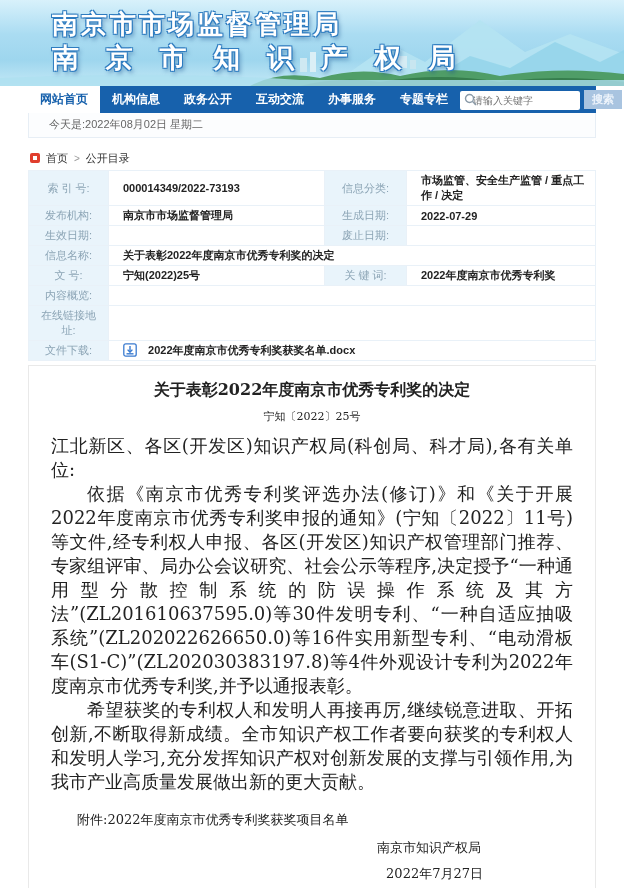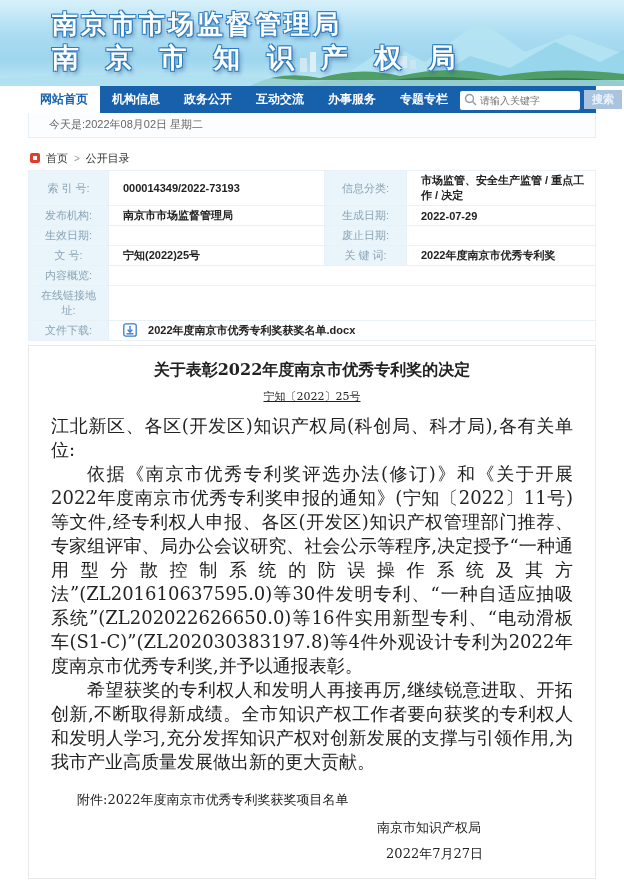--- a/index.html
+++ b/index.html
@@ -21,21 +21,21 @@
   .org-line1 { font-size:26px; letter-spacing:3px; }
   .org-line2 { font-size:27px; letter-spacing:10px; }
   
   .wrapper { margin:0 28px; }
   
   .navbar { height:27px; background:#1761ac; display:flex; align-items:stretch; }
   .nav-item { padding:0 12px; line-height:27px; font-size:12px; font-weight:bold; color:#fff; cursor:pointer; white-space:nowrap; }
   .nav-item.active { background:#fff; color:#1761ac; }
   .nav-search { margin-left:auto; display:flex; align-items:center; gap:4px; padding-right:5px; }
   .search-box { position:relative; }
-  .search-box input { width:120px; height:19px; border:none; border-radius:2px; font-size:10px; padding:0 4px 0 20px; color:#555; outline:none; }
+  .search-box input { width:120px; height:19px; border:none; border-radius:2px; font-size:10px; padding:0 4px 0 13px; color:#555; outline:none; }
   .search-box .mag { position:absolute; left:4px; top:3px; }
   .search-btn { width:38px; height:19px; border:none; border-radius:0; background:#a9c4e0; color:#eef4fb; font-size:11px; cursor:pointer; font-weight:bold; }
   
   .datebar { height:25px; line-height:23px; background:#fcfdfe; border:1px solid #e7eef5; border-top:none; font-size:11px; color:#666; padding-left:20px; }
   
   .breadcrumb { margin:12px 0 0 2px; height:16px; display:flex; align-items:center; gap:6px; font-size:11px; color:#333; }
   .crumb-icon { width:10px; height:10px; background:#e03e2d; border-radius:2px; position:relative; }
   .crumb-icon::after { content:""; position:absolute; left:3px; top:3px; width:4px; height:4px; background:#fff; }
   .crumb-sep { color:#999; font-size:10px; }
   .crumb-link { cursor:pointer; }
@@ -43,21 +43,21 @@
   .meta-table { width:100%; border-collapse:collapse; margin-top:4px; font-size:11px; table-layout:fixed; }
   .meta-table td { border:1px solid #e9f1f8; padding:2px 6px; height:18px; vertical-align:middle; }
   .meta-table td.lbl { background:#e9f4fb; color:#8ba4b5; text-align:center; }
   .meta-table td.val { color:#222; font-weight:bold; padding-left:14px; }
   .dl-icon { display:inline-block; vertical-align:-3px; margin-right:8px; }
   .dl-file { font-weight:bold; color:#222; cursor:pointer; }
   
   .doc-box { border:1px solid #e9e9e9; margin-top:4px; padding:10px 22px 12px;
     font-family:"DejaVu Serif","Liberation Serif",serif; color:#222; }
   .doc-title { text-align:center; font-size:16px; font-weight:bold; margin-top:4px; }
-  .doc-number { text-align:center; font-size:11px; margin-top:8px;text-decoration:underline; }
+  .doc-number { text-align:center; font-size:11px; margin-top:8px; }
   .doc-body { margin-top:10px; font-size:18px; line-height:24px; text-align:justify; }
   .doc-body p.indent { text-indent:2em; }
   .doc-attach { font-size:13px; line-height:24px; text-indent:2em; margin-top:14px; }
   .doc-signer { font-size:13px; line-height:24px; text-align:right; padding-right:92px; margin-top:4px; }
   .doc-date { font-size:13px; line-height:24px; text-align:right; padding-right:90px; margin-top:2px; }
   
   .big-title { font-family:Liberation Serif, serif; font-weight:bold;
     font-size:30px; text-align:center; margin-top:8px; color:#000; letter-spacing:0.5px; }
   .section-title { text-align:center; font-size:19px; font-weight:bold; margin-top:8px; color:#000; }
 </style>
@@ -132,20 +132,24 @@
       <td class="lbl">生成日期:</td>
       <td class="val">2022-07-29</td>
     </tr>
     <tr>
       <td class="lbl">生效日期:</td>
       <td class="val"></td>
       <td class="lbl">废止日期:</td>
       <td class="val"></td>
     </tr>
     <tr>
+      <td class="lbl">信息名称:</td>
+      <td class="val" colspan="3">关于表彰2022年度南京市优秀专利奖的决定</td>
+    </tr>
+    <tr>
       <td class="lbl">文  号:</td>
       <td class="val">宁知(2022)25号</td>
       <td class="lbl">关 键 词:</td>
       <td class="val">2022年度南京市优秀专利奖</td>
     </tr>
     <tr>
       <td class="lbl">内容概览:</td>
       <td class="val" colspan="3"></td>
     </tr>
     <tr>

